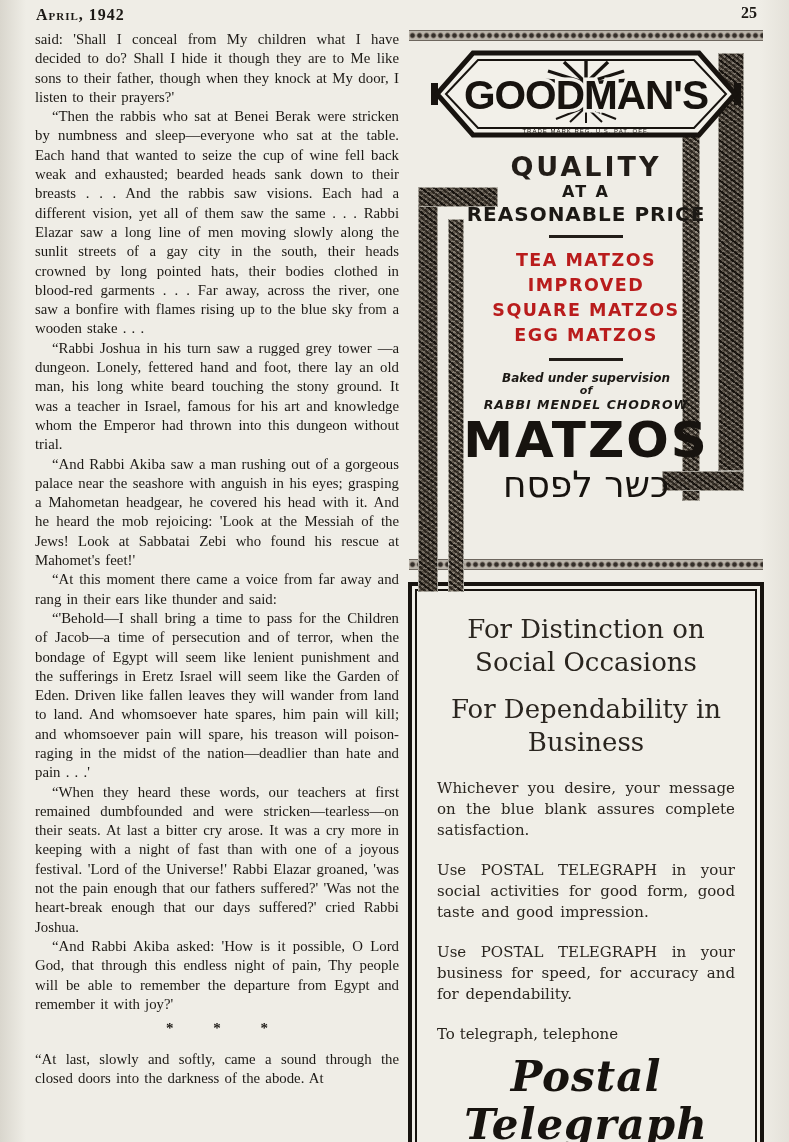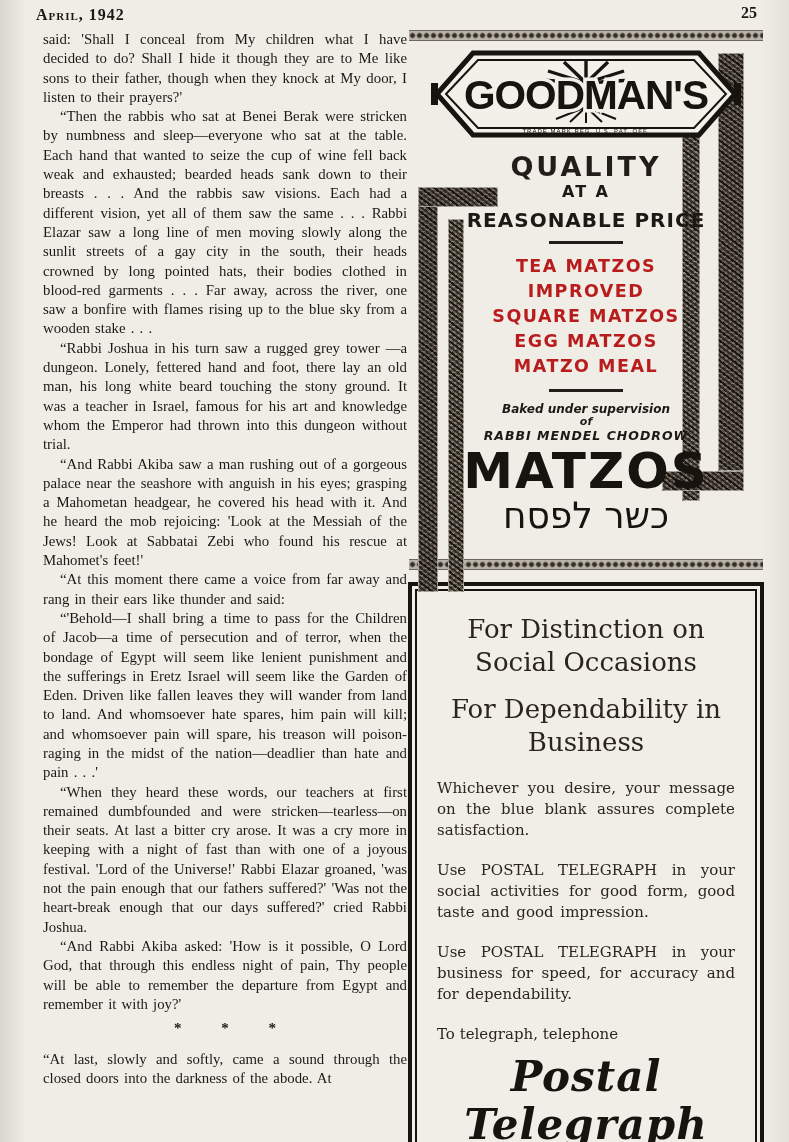--- a/index.html
+++ b/index.html
@@ -8,21 +8,21 @@
     background:#efede6;
     background-image:linear-gradient(90deg,#d9d6cd 0px,#efede6 26px,#efede6 760px,#e4e1d9 789px);
     font-family:"Liberation Serif",serif;color:#1c1915;
     -webkit-font-smoothing:antialiased;
   }
   .page{position:absolute;inset:0;}
   
   .hdr-left{position:absolute;left:36px;top:6px;font-size:16px;font-variant:small-caps;letter-spacing:1px;font-weight:bold;}
   .hdr-right{position:absolute;right:32px;top:4px;font-size:16px;font-weight:bold;}
   
-  .article{position:absolute;left:43px;top:30px;width:364px;height:1104px;overflow:hidden;}
+  .article{position:absolute;left:35px;top:30px;width:364px;height:1104px;overflow:hidden;}
   .article p{
     margin:0;text-align:justify;text-indent:17px;
     font-size:14.8px;line-height:19.3px;word-spacing:1.5px;
   }
   .article p.noindent{text-indent:0;}
   .sep{ text-align:center;letter-spacing:18px;font-size:15px;line-height:24px;margin:2px 0 2px 18px;font-weight:bold;}
   .gap-before{margin-top:10px !important;}
   
   .rightcol{position:absolute;left:408px;top:30px;width:356px;}
   .chain{
@@ -39,21 +39,21 @@
       repeating-linear-gradient(37deg,rgba(18,14,10,.85) 0 2px,rgba(130,120,106,.45) 2px 4px,rgba(40,34,27,.8) 4px 6px,rgba(170,160,146,.3) 6px 8px),
       repeating-linear-gradient(-29deg,rgba(12,9,6,.55) 0 1px,rgba(210,204,192,.22) 1px 3px,rgba(46,39,31,.65) 3px 5px);
     box-shadow:inset 0 0 0 1px rgba(242,240,232,.55);
     position:absolute;
   }
   .tex.lite{background-color:#6e675e;}
   .gm-center{position:relative;z-index:3;text-align:center;font-family:"DejaVu Sans",sans-serif;}
   .gm-logo{display:block;margin:6px auto 0;position:relative;z-index:3;}
   .gm-quality{margin-top:12px;font-size:27px;font-weight:bold;letter-spacing:3px;line-height:28px;color:#221d18;}
   .gm-ata{margin-top:2px;font-size:16px;font-weight:bold;letter-spacing:2px;line-height:18px;}
-  .gm-reason{margin-top:8px;font-size:20px;font-weight:bold;letter-spacing:1px;line-height:22px;}
+  .gm-reason{margin-top:2px;font-size:20px;font-weight:bold;letter-spacing:1px;line-height:22px;}
   .gm-rule{width:74px;height:3px;background:#221d18;margin:10px auto;}
   .gm-prod{font-size:17.5px;font-weight:bold;letter-spacing:1.5px;line-height:25px;color:#b91c1c;}
   .gm-sup1{font-size:12px;font-weight:bold;font-style:italic;line-height:14px;}
   .gm-sup2{font-size:11px;font-weight:bold;font-style:italic;line-height:12px;}
   .gm-sup3{font-size:12.5px;font-weight:bold;font-style:italic;letter-spacing:1px;line-height:16px;}
   .gm-matzos{margin-top:2px;font-size:50px;font-weight:800;letter-spacing:2px;line-height:50px;color:#17130f;}
   .gm-hebrew{font-size:36px;font-weight:normal;line-height:40px;color:#17130f;}
   
   .postal{margin-top:12px;border:4px solid #17130f;background:#f0eee7;}
   .postal-inner{border:2px solid #17130f;margin:3px;padding:14px 20px 10px;}
@@ -126,21 +126,20 @@
         <div class="gm-quality">QUALITY</div>
         <div class="gm-ata">AT A</div>
         <div class="gm-reason">REASONABLE PRICE</div>
 
         <div class="gm-rule"></div>
 
         <div class="gm-prod">TEA MATZOS</div>
         <div class="gm-prod">IMPROVED</div>
         <div class="gm-prod">SQUARE MATZOS</div>
         <div class="gm-prod">EGG MATZOS</div>
-        <div class="gm-prod">MATZO MEAL</div>
 
         <div class="gm-rule"></div>
 
         <div class="gm-sup1">Baked under supervision</div>
         <div class="gm-sup2">of</div>
         <div class="gm-sup3">RABBI MENDEL CHODROW</div>
 
         <div class="gm-matzos">MATZOS</div>
         <div class="gm-hebrew" dir="rtl">כשר לפסח</div>
       </div>

